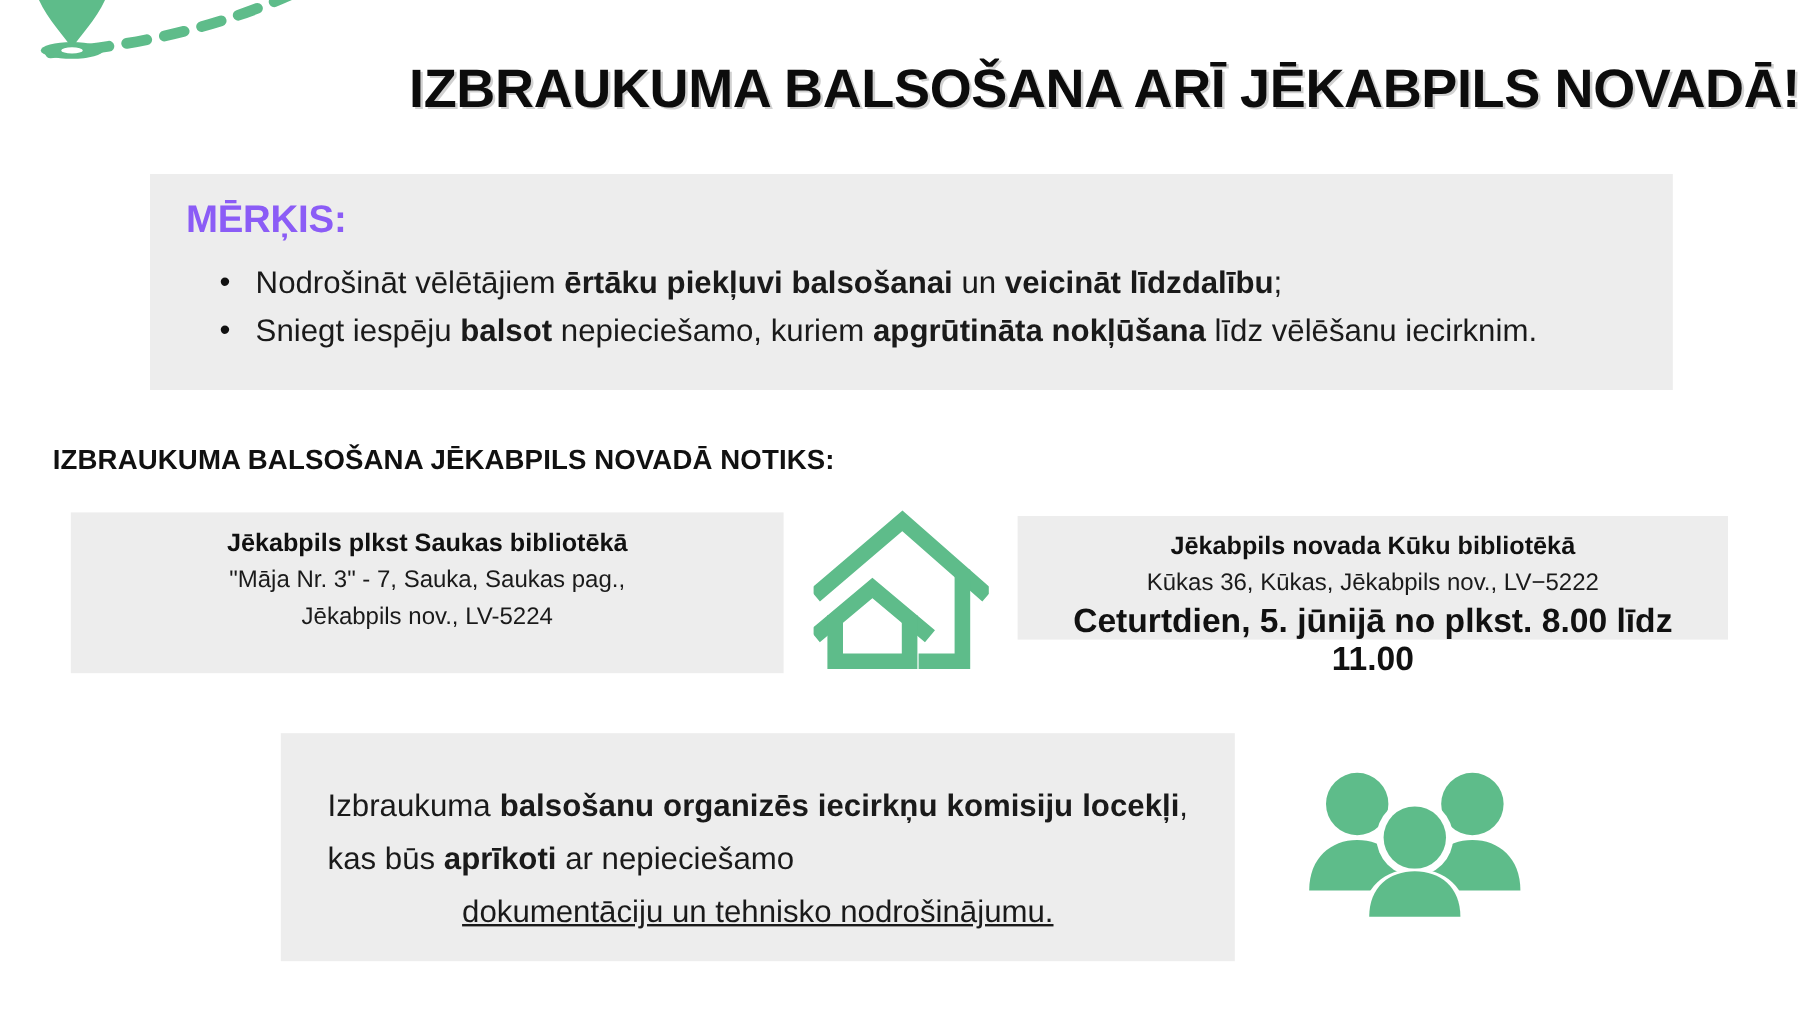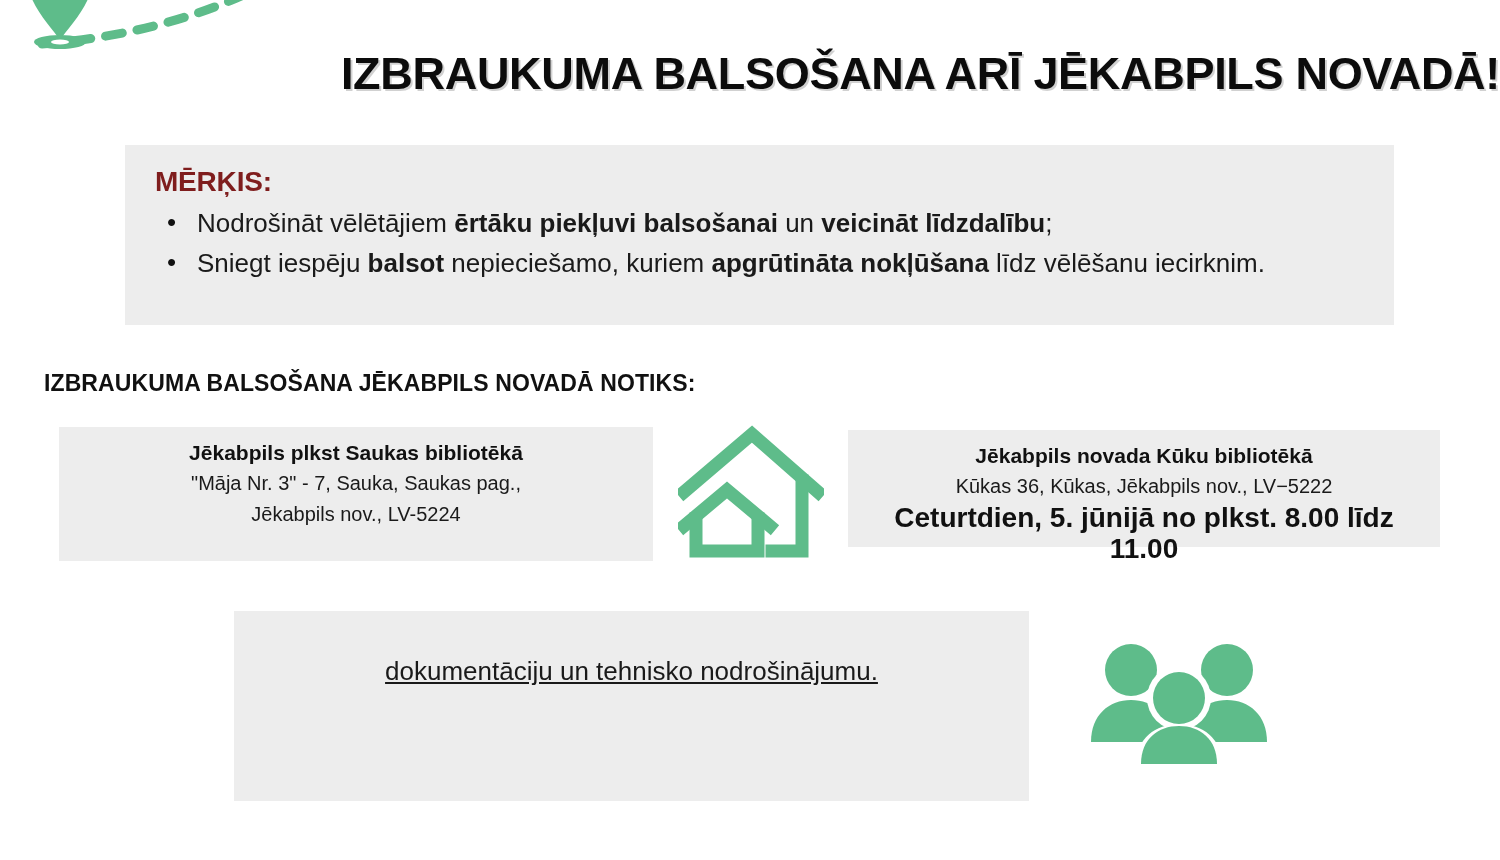--- a/index.html
+++ b/index.html
@@ -48,29 +48,29 @@
     position: absolute;
     left: 125px;
     top: 145px;
     width: 1269px;
     height: 180px;
     background: #ededed;
     box-sizing: border-box;
     padding: 20px 30px 18px 18px;
   }
   .goal-title {
-    font-size: 28px;
+    font-size: 32px;
     font-weight: 800;
     line-height: 34px;
     letter-spacing: -0.2px;
     margin: 0 0 4px 12px;
-    color: #7f1d1d;
+    color: #8b5cf6;
   }
   .goal-list {
-    margin: 0;
+    margin: 16px;
     padding: 0;
     list-style: none;
   }
   .goal-list li {
     position: relative;
     font-size: 26px;
     line-height: 40px;
     padding-left: 54px;
     text-align: justify;
     text-justify: inter-word;
@@ -103,21 +103,21 @@
 
   
   .loc-card {
     position: absolute;
     background: #ededed;
     box-sizing: border-box;
     text-align: center;
     padding: 10px 12px;
   }
   .loc-card.left  { left: 59px;  top: 427px; width: 594px; height: 134px; }
-  .loc-card.right { left: 848px; top: 430px; width: 592px; height: 117px; }
+  .loc-card.right { left: 848px; top: 430px; width: 592px; height: 103px; }
 
   .loc-name {
     font-size: 21px;
     font-weight: 800;
     line-height: 31px;
     color: #111;
   }
   .loc-addr {
     font-size: 20px;
     font-weight: 400;
@@ -223,20 +223,21 @@
 </div>
 
 <div class="loc-card right">
   <div class="loc-name">Jēkabpils novada Kūku bibliotēkā</div>
   <div class="loc-addr">Kūkas 36, Kūkas, Jēkabpils nov., LV−5222</div>
   <div class="loc-time">Ceturtdien, 5. jūnijā no plkst. 8.00 līdz 11.00</div>
 </div>
 
 <div class="info-panel">
   <div class="info-text">
+    <span><span>Izbraukuma </span><b>balsošanu organizēs iecirkņu komisiju locekļi</b><span>, kas būs </span><b>aprīkoti</b><span> ar nepieciešamo</span></span>
     <span class="lastline">dokumentāciju un tehnisko nodrošinājumu.</span>
   </div>
 </div>
 
 <div class="people-icon">
   <svg width="192" height="140" viewBox="0 0 192 140" xmlns="http://www.w3.org/2000/svg">
     <g fill="#5EBC8A">
 
       <circle cx="48" cy="36" r="26"></circle>
       <path d="M8 108 C 8 81, 26 66, 48 66 C 70 66, 88 81, 88 108 Z"></path>

